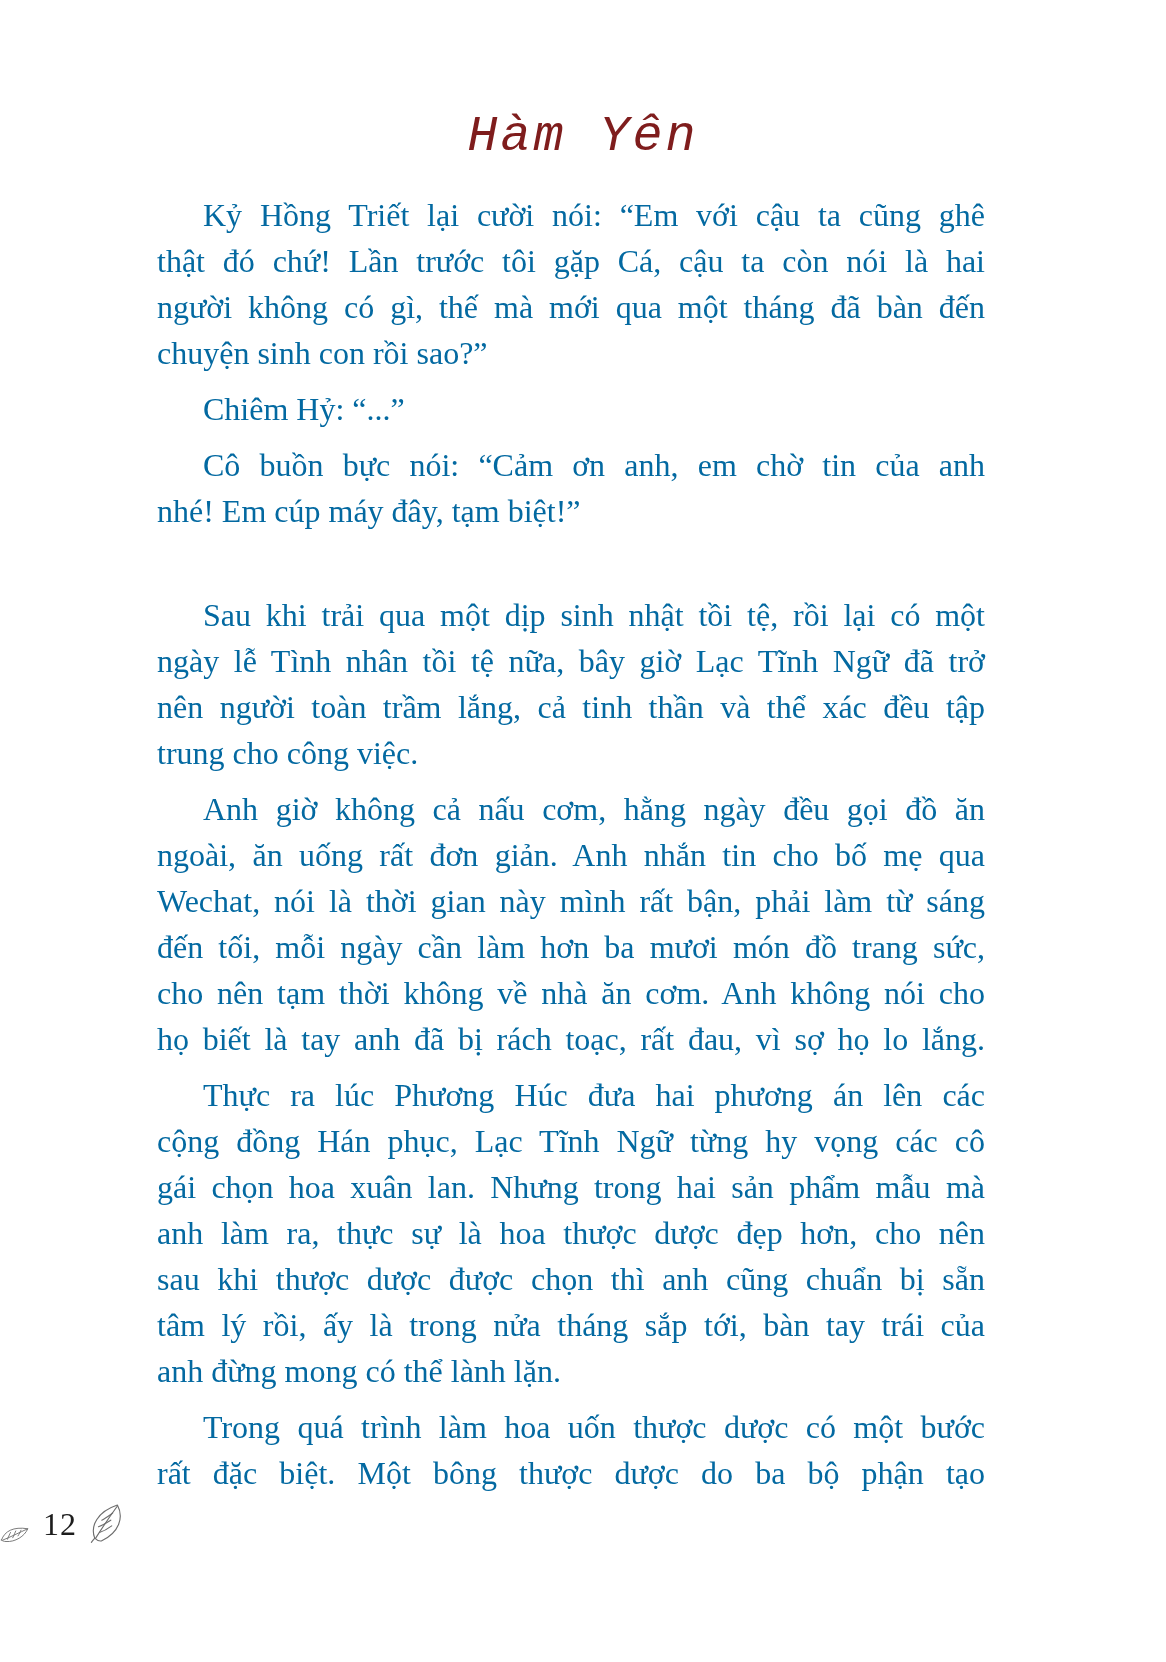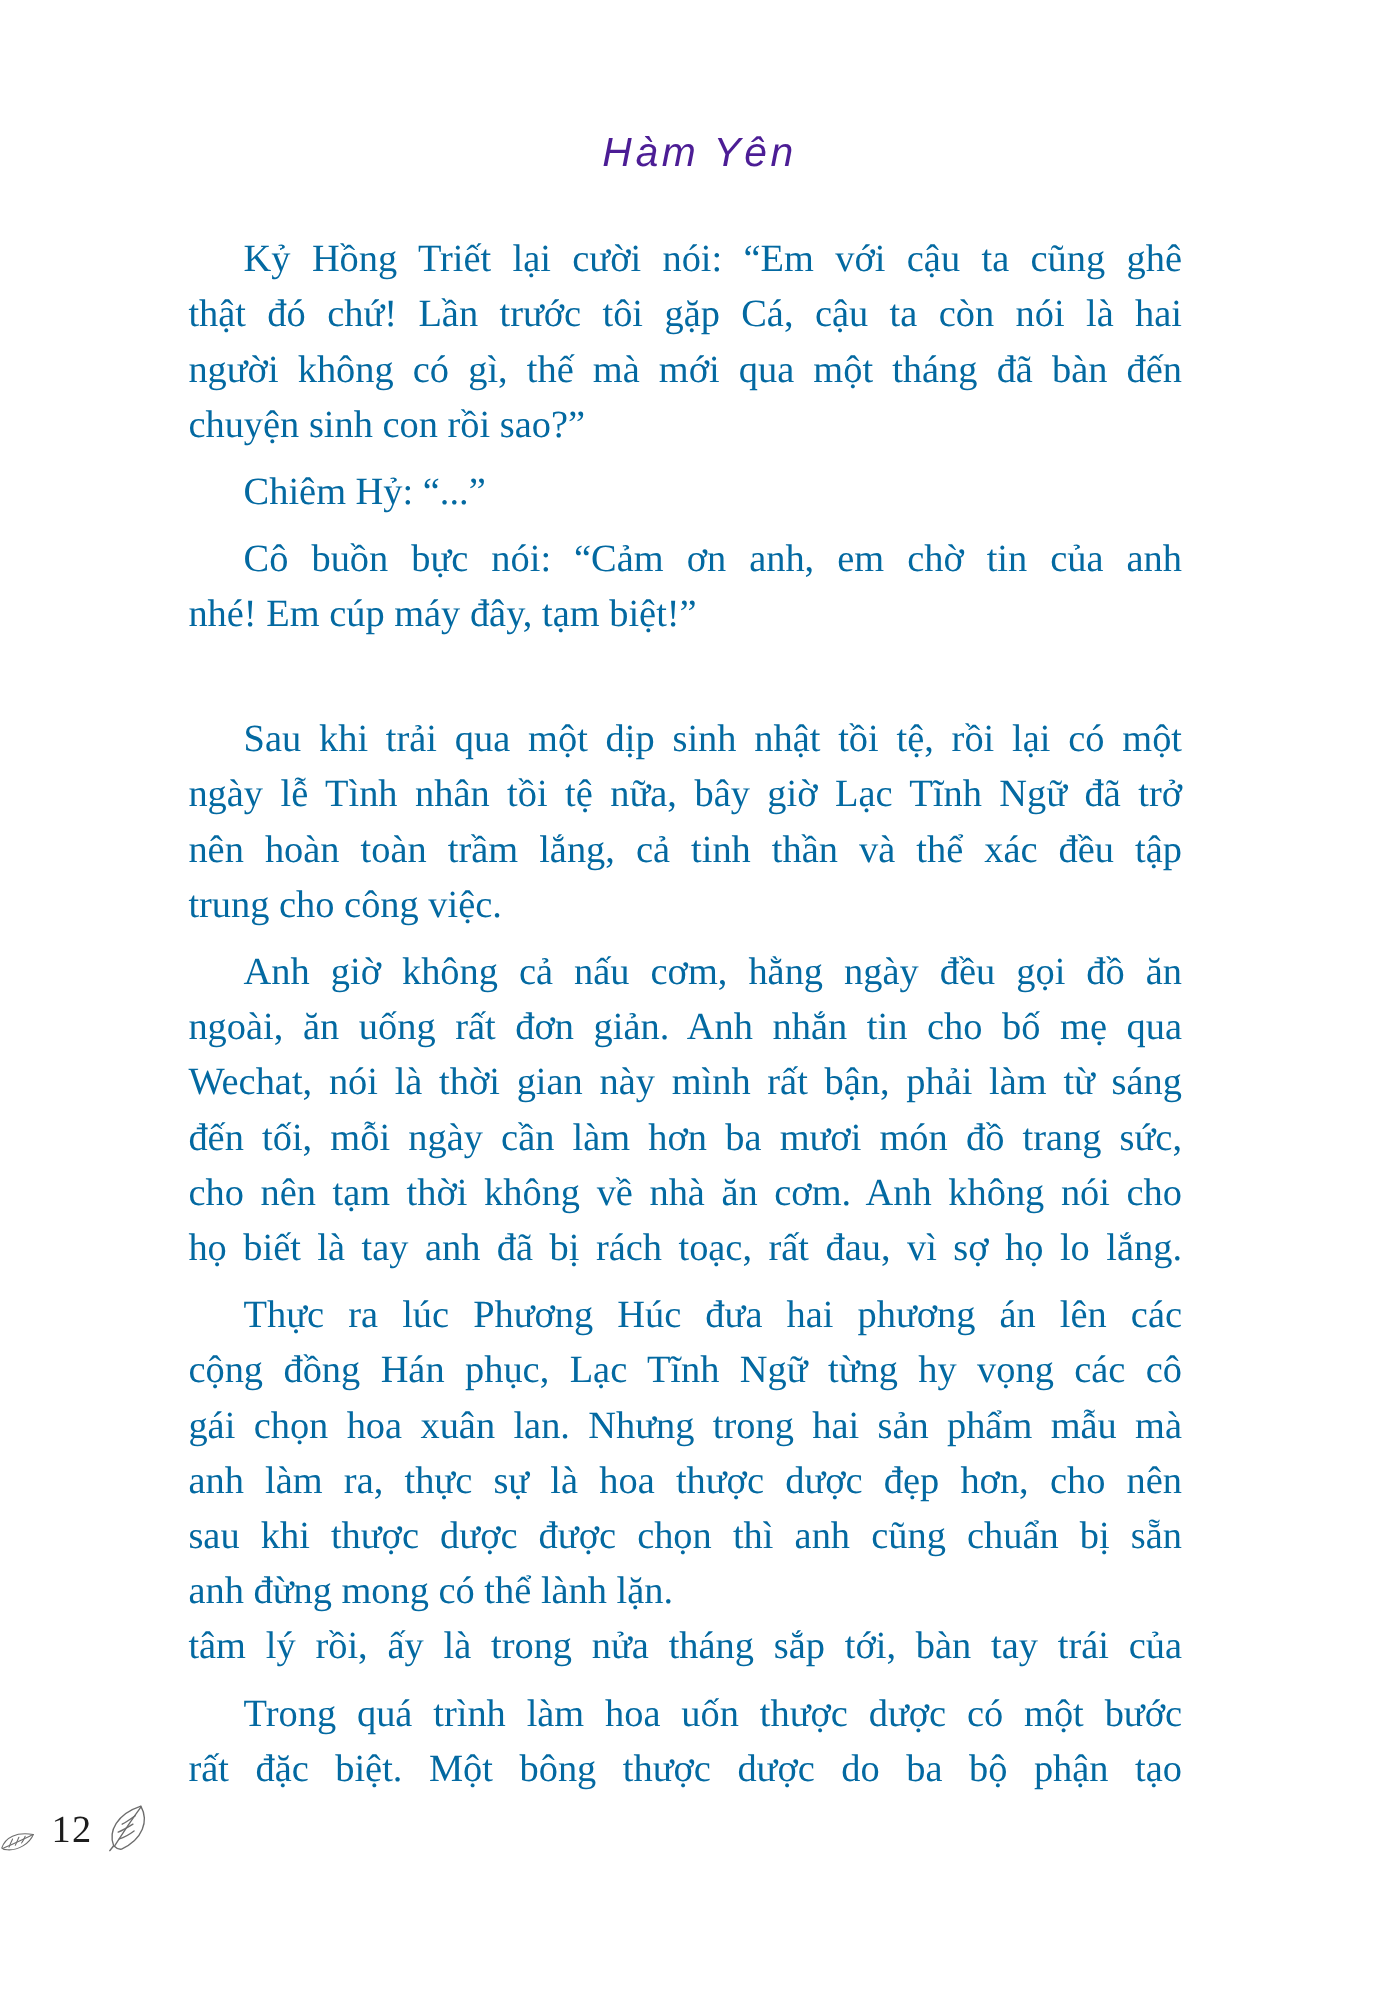--- a/index.html
+++ b/index.html
@@ -15,25 +15,25 @@
     overflow: hidden;
     font-family: "Liberation Serif", "DejaVu Serif", serif;
     color: #1f1f1f;
   }
   .header-title {
     position: absolute;
     top: 108px;
     left: 0;
     width: 100%;
     text-align: center;
-    font-family: Liberation Sans, sans-serif;
+    font-family: Liberation Mono, monospace;
     font-style: italic;
-    font-size: 34px;
+    font-size: 50px;
     letter-spacing: 3px;
-    color: #4c1d95;
+    color: #7f1d1d;
   }
   .body-block {
     position: absolute;
     left: 157px;
     top: 192px;
     width: 828px;
     font-size: 32px;
     line-height: 46px;
     color: #0369a1;
   }
@@ -89,39 +89,39 @@
       <div class="para">
         <div class="line first endline">Chiêm Hỷ: “...”</div>
       </div>
       <div class="para">
         <div class="line first">Cô buồn bực nói: “Cảm ơn anh, em chờ tin của anh</div>
         <div class="line endline">nhé! Em cúp máy đây, tạm biệt!”</div>
       </div>
       <div class="para scene-break">
         <div class="line first">Sau khi trải qua một dịp sinh nhật tồi tệ, rồi lại có một</div>
         <div class="line">ngày lễ Tình nhân tồi tệ nữa, bây giờ Lạc Tĩnh Ngữ đã trở</div>
-        <div class="line">nên hoàn toàn trầm lắng, cả tinh thần và thể xác đều tập</div>
+        <div class="line">nên người toàn trầm lắng, cả tinh thần và thể xác đều tập</div>
         <div class="line endline">trung cho công việc.</div>
       </div>
       <div class="para">
         <div class="line first">Anh giờ không cả nấu cơm, hằng ngày đều gọi đồ ăn</div>
         <div class="line">ngoài, ăn uống rất đơn giản. Anh nhắn tin cho bố mẹ qua</div>
         <div class="line">Wechat, nói là thời gian này mình rất bận, phải làm từ sáng</div>
         <div class="line">đến tối, mỗi ngày cần làm hơn ba mươi món đồ trang sức,</div>
         <div class="line">cho nên tạm thời không về nhà ăn cơm. Anh không nói cho</div>
         <div class="line">họ biết là tay anh đã bị rách toạc, rất đau, vì sợ họ lo lắng.</div>
       </div>
       <div class="para">
         <div class="line first">Thực ra lúc Phương Húc đưa hai phương án lên các</div>
         <div class="line">cộng đồng Hán phục, Lạc Tĩnh Ngữ từng hy vọng các cô</div>
         <div class="line">gái chọn hoa xuân lan. Nhưng trong hai sản phẩm mẫu mà</div>
         <div class="line">anh làm ra, thực sự là hoa thược dược đẹp hơn, cho nên</div>
         <div class="line">sau khi thược dược được chọn thì anh cũng chuẩn bị sẵn</div>
+        <div class="line">tâm lý rồi, ấy là trong nửa tháng sắp tới, bàn tay trái của</div>
         <div class="line endline">anh đừng mong có thể lành lặn.</div>
-        <div class="line">tâm lý rồi, ấy là trong nửa tháng sắp tới, bàn tay trái của</div>
       </div>
       <div class="para">
         <div class="line first">Trong quá trình làm hoa uốn thược dược có một bước</div>
         <div class="line">rất đặc biệt. Một bông thược dược do ba bộ phận tạo</div>
       </div>
     </div>
 
   <div class="footer">
     <svg class="leaf leaf-left" width="30" height="22" viewBox="0 0 40 28">
       <path d="M2 22 C6 10 18 4 37 7 C33 17 20 25 8 24 C5 24 3 23 2 22 Z"></path>

